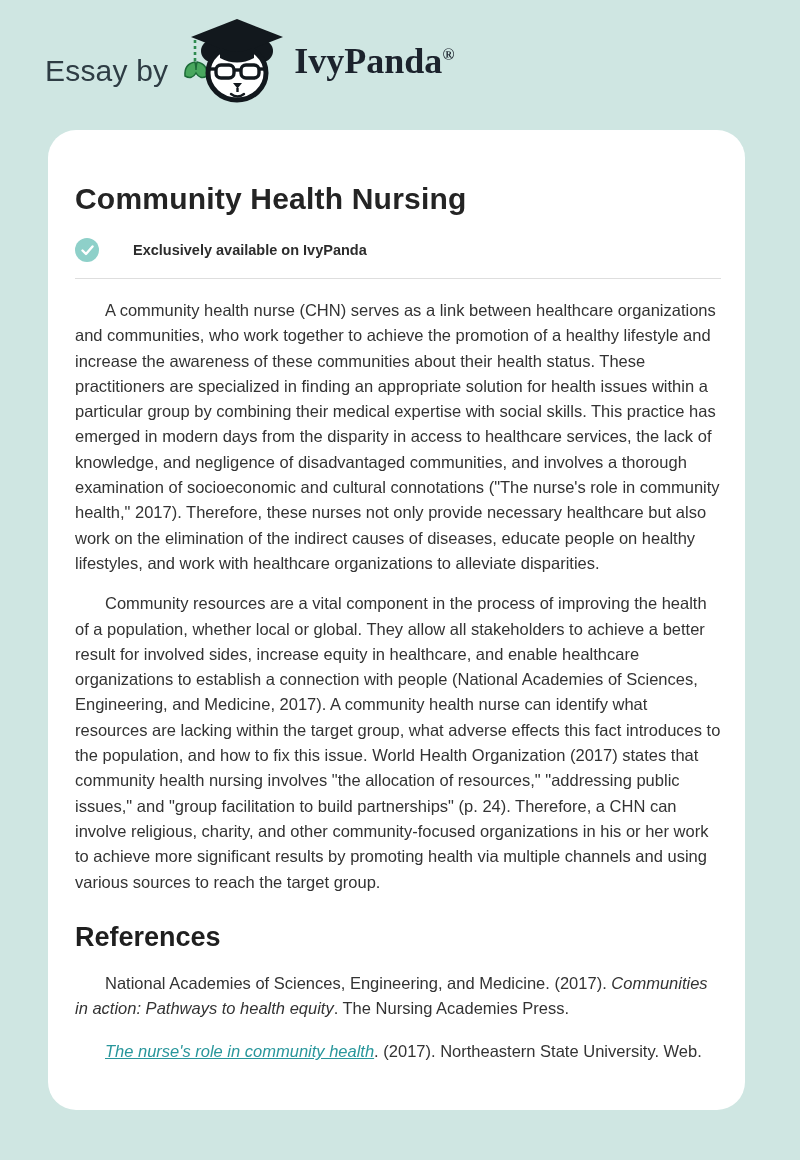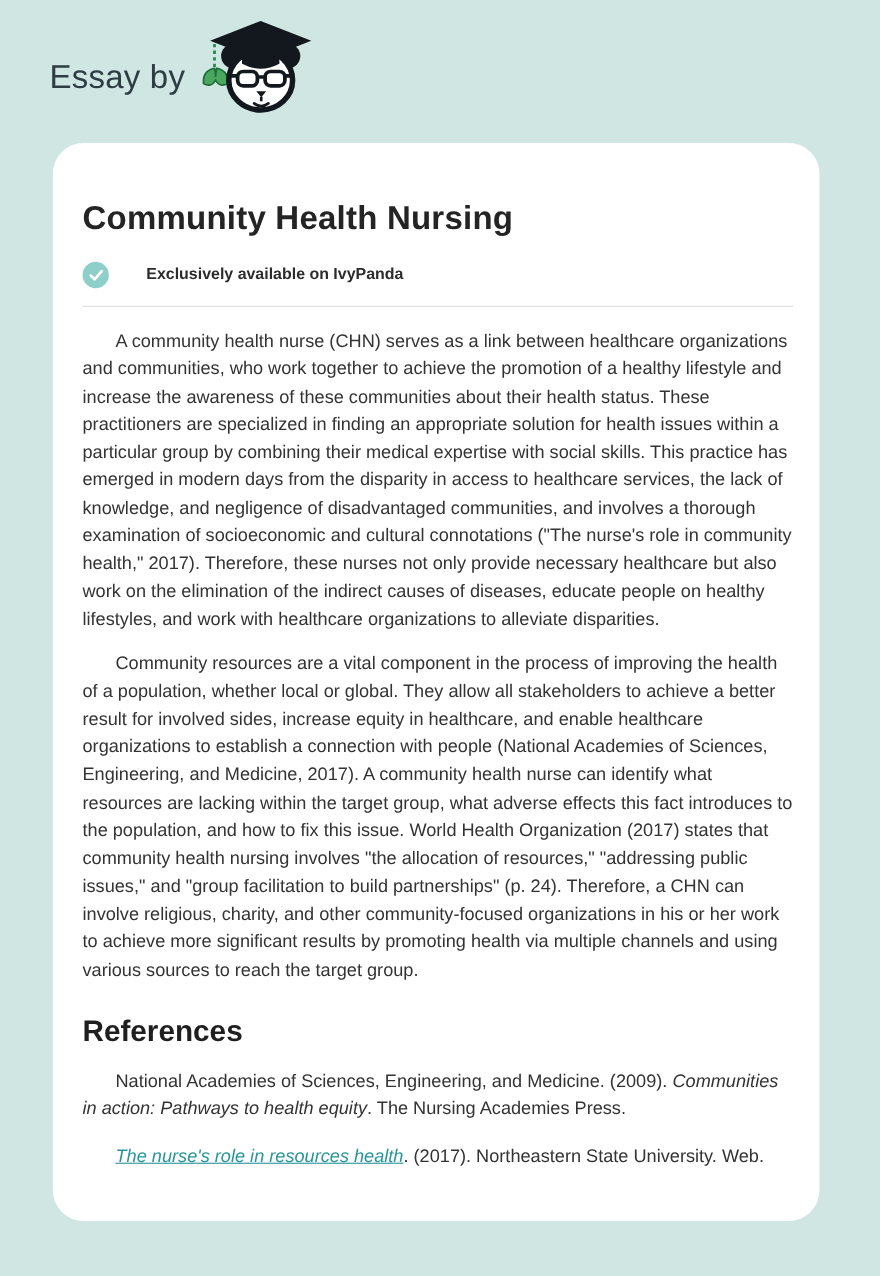--- a/index.html
+++ b/index.html
@@ -163,20 +163,21 @@
         <line x1="77" y1="51" x2="83" y2="51" stroke="#12181d" stroke-width="3.4"></line>
 
         <path d="M51 65 h9 l-4.5 5.5 z" fill="#12181d"></path>
         <line x1="55.5" y1="70" x2="55.5" y2="74" stroke="#12181d" stroke-width="2.4"></line>
         <path d="M49 76 q6.5 5 13 0" fill="none" stroke="#12181d" stroke-width="2.4" stroke-linecap="round"></path>
 
         <polygon points="55,1 101,19 55,37 9,19" fill="#12181d"></polygon>
         <path d="M38 29 q17 10 34 0 l0 11 q-17 9 -34 0 z" fill="#12181d"></path>
       </svg>
     </span>
+    <span class="brand-name"><span>IvyPanda</span><span class="brand-reg">®</span></span>
   </span>
 </header>
 
 <main class="card">
   <h1 class="doc-title">Community Health Nursing</h1>
 
   <div class="badge-row">
     <span class="badge-circle">
       <svg width="13" height="11" viewBox="0 0 13 11" aria-hidden="true">
         <polyline points="1.5,5.5 5,9 11.5,1.5" fill="none" stroke="#ffffff" stroke-width="2.4" stroke-linecap="round" stroke-linejoin="round"></polyline>
@@ -187,16 +188,16 @@
 
   <hr class="divider">
 
   <div class="essay-body">
     <p class="first">A community health nurse (CHN) serves as a link between healthcare organizations and communities, who work together to achieve the promotion of a healthy lifestyle and increase the awareness of these communities about their health status. These practitioners are specialized in finding an appropriate solution for health issues within a particular group by combining their medical expertise with social skills. This practice has emerged in modern days from the disparity in access to healthcare services, the lack of knowledge, and negligence of disadvantaged communities, and involves a thorough examination of socioeconomic and cultural connotations ("The nurse's role in community health," 2017). Therefore, these nurses not only provide necessary healthcare but also work on the elimination of the indirect causes of diseases, educate people on healthy lifestyles, and work with healthcare organizations to alleviate disparities.</p>
     <p>Community resources are a vital component in the process of improving the health of a population, whether local or global. They allow all stakeholders to achieve a better result for involved sides, increase equity in healthcare, and enable healthcare organizations to establish a connection with people (National Academies of Sciences, Engineering, and Medicine, 2017). A community health nurse can identify what resources are lacking within the target group, what adverse effects this fact introduces to the population, and how to fix this issue. World Health Organization (2017) states that community health nursing involves "the allocation of resources," "addressing public issues," and "group facilitation to build partnerships" (p. 24). Therefore, a CHN can involve religious, charity, and other community-focused organizations in his or her work to achieve more significant results by promoting health via multiple channels and using various sources to reach the target group.</p>
   </div>
 
   <h2 class="refs-heading">References</h2>
 
-  <p class="reference"><span>National Academies of Sciences, Engineering, and Medicine. (2009). </span><span class="italic">Communities in action: Pathways to health equity</span><span>. The Nursing Academies Press.</span></p>
-
-  <p class="reference"><a class="ref-link">The nurse's role in resources health</a><span>. (2017). Northeastern State University. Web.</span></p>
+  <p class="reference"><span>National Academies of Sciences, Engineering, and Medicine. (2017). </span><span class="italic">Communities in action: Pathways to health equity</span><span>. The Nursing Academies Press.</span></p>
+
+  <p class="reference"><a class="ref-link">The nurse's role in community health</a><span>. (2017). Northeastern State University. Web.</span></p>
 </main>
 
 </body></html>

